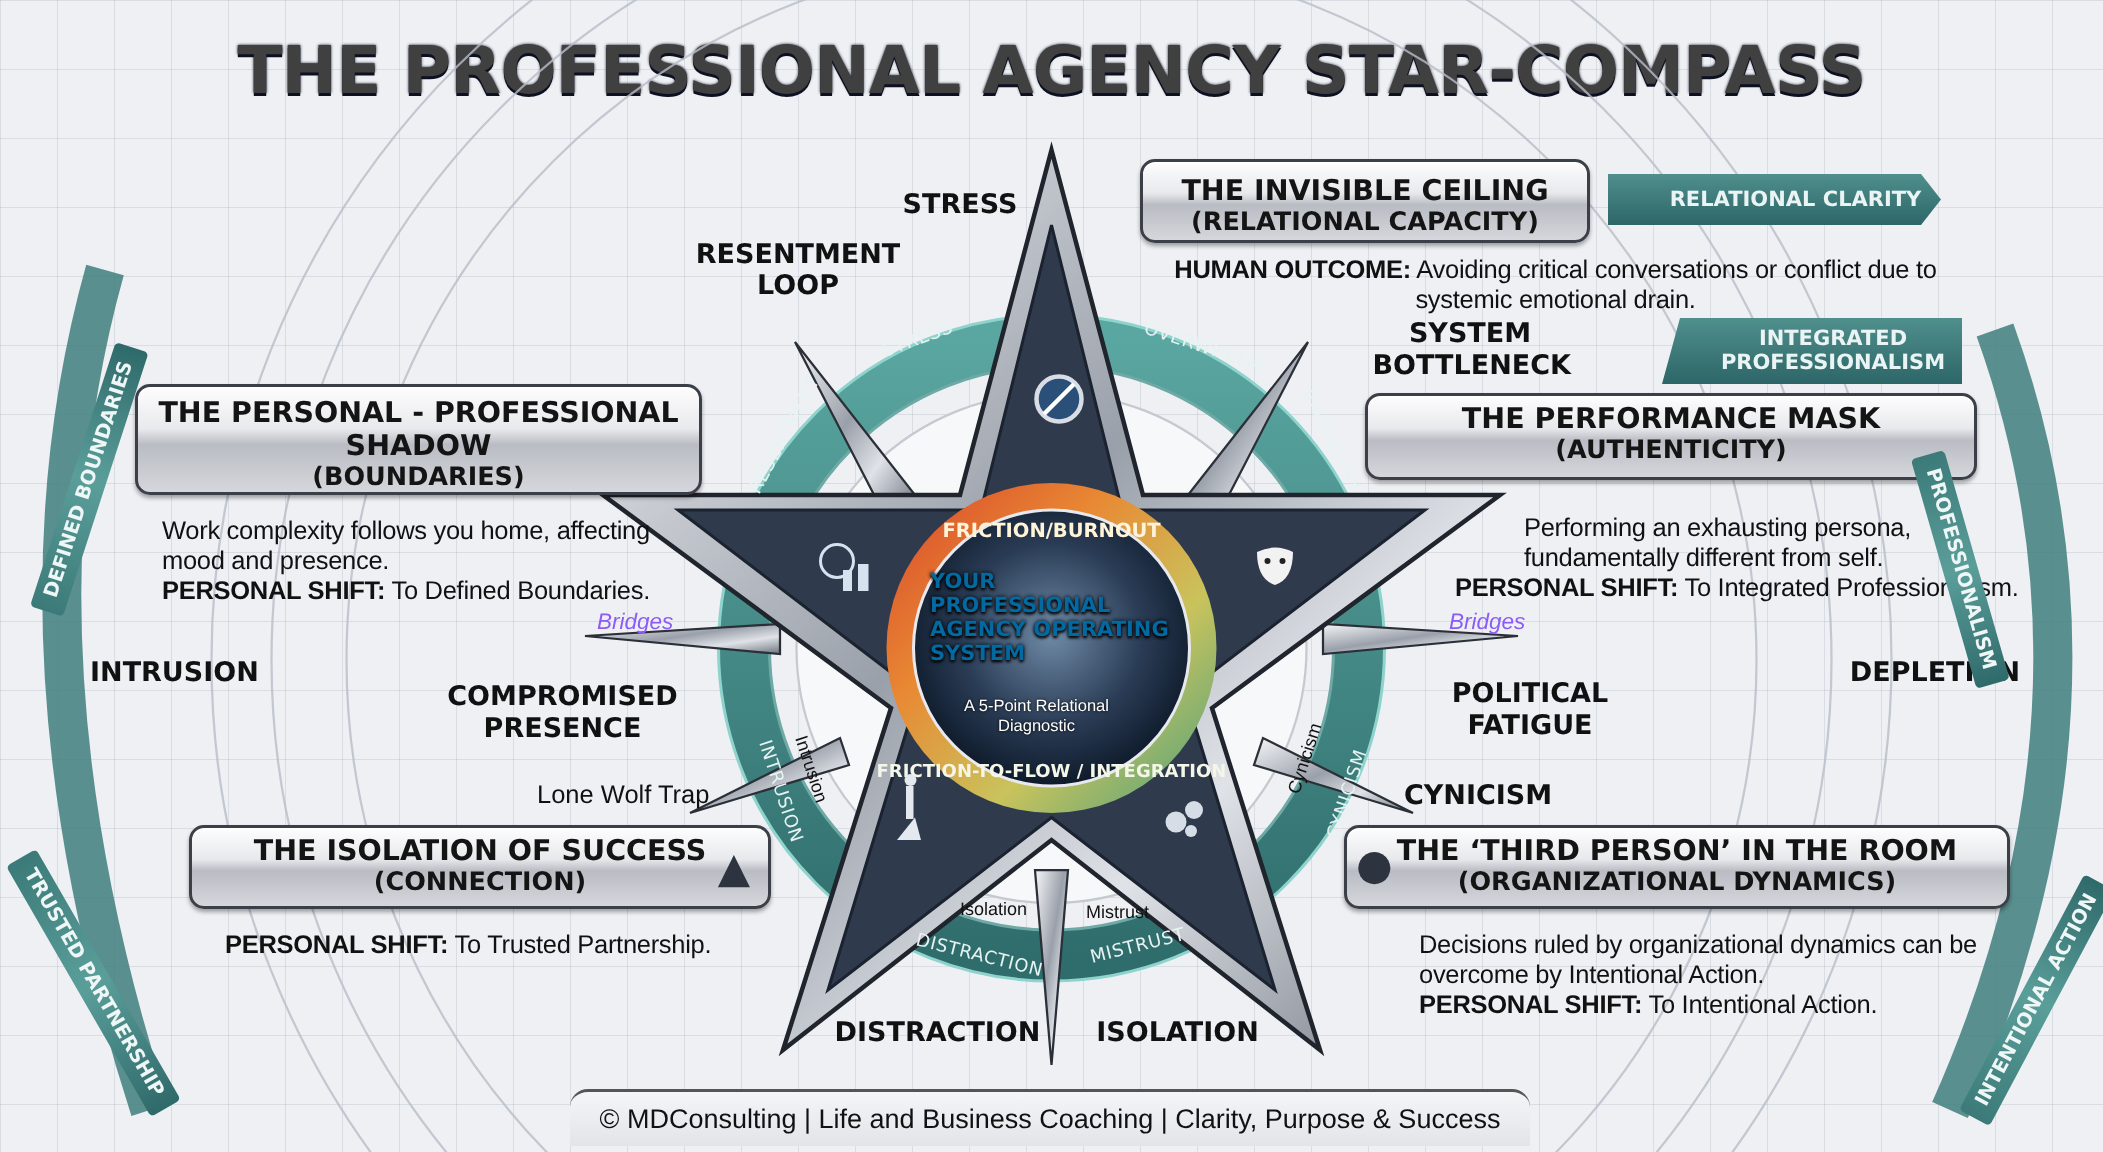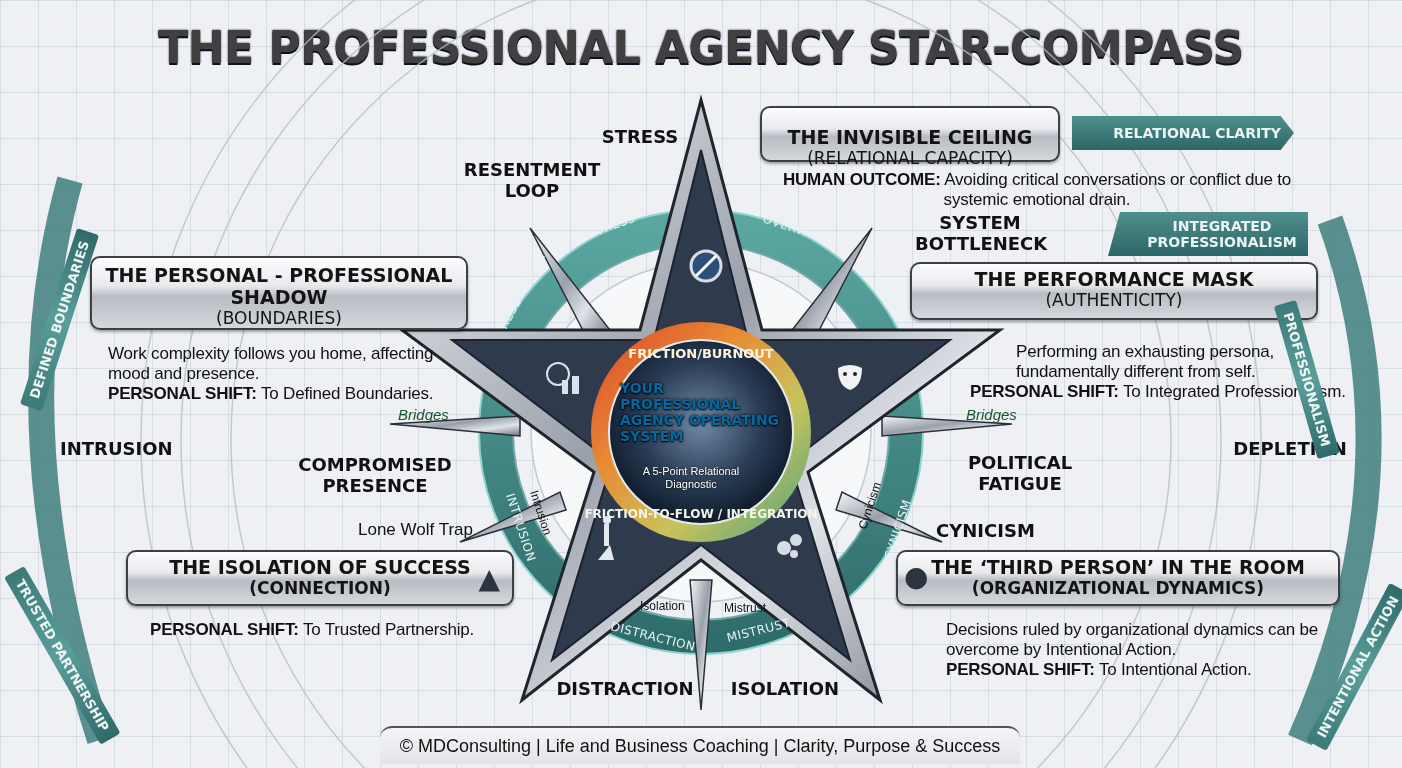--- a/index.html
+++ b/index.html
@@ -27,39 +27,39 @@
       font-size: 18px; color: #111; text-align: center; line-height: 21px;
     }
     .panel {
       position: absolute; border: 2px solid #3a3f48; border-radius: 10px;
       background: linear-gradient(180deg, #fdfdfe 0%, #e8e9ec 40%, #b9bcc3 55%, #d5d7dc 100%);
       box-shadow: 0 2px 3px rgba(0,0,0,0.35), inset 0 1px 0 #fff;
       text-align: center;
       font-family: "DejaVu Sans", sans-serif; font-weight: bold; color: #141414;
     }
     .panel .h1 { font-size: 19px; line-height: 22px; }
-    .panel .h2 { font-size: 17px; line-height: 20px; font-weight: normal; }
+    .panel .h2 { font-size: 17px; line-height: 20px; font-weight: bold; }
     .desc {
       position: absolute; font-family: "Liberation Sans", sans-serif;
       font-size: 17px; line-height: 20px; color: #111; letter-spacing: -0.2px;
     }
     .desc b { font-weight: bold; }
     .ribbon {
       position: absolute; background: linear-gradient(180deg, #4f8f8c, #2d6668);
       color: #eaf4f4; font-family: "DejaVu Sans", sans-serif; font-weight: bold;
       font-size: 14px; display: flex; align-items: center; justify-content: center;
       text-align: center; line-height: 16px; padding-left: 28px;
     }
     .vribbon {
       position: absolute; color: #eef6f6; font-family: "DejaVu Sans", sans-serif;
       font-weight: bold; font-size: 13px; white-space: nowrap;
       background: linear-gradient(90deg, #3b7a78, #5a9e9a, #2f6a6a);
       padding: 4px 10px; border-radius: 3px;
     }
-    .italic-small { position: absolute; font-style: italic; font-size: 15px; color: #14532d; }
+    .italic-small { position: absolute; font-style: italic; font-size: 15px; color: #8b5cf6; }
     .center-text {
       position: absolute; left: 620px; top: 380px; width: 162px; text-align: left;
       color: #0369a1; font-family: "DejaVu Sans", sans-serif; font-weight: bold;
       font-size: 14px; line-height: 16px; text-shadow: 0 0 3px #000, 0 1px 2px #000;
     }
     .center-sub {
       position: absolute; left: 620px; top: 465px; width: 142px; text-align: center;
       color: #fff; font-size: 11px; line-height: 13px; text-shadow: 0 0 2px #000;
     }
     .ring-label { font-family: "DejaVu Sans", sans-serif; font-size: 12px; fill: #e6f3f2; letter-spacing: 0.5px; }
@@ -184,21 +184,21 @@
 <div class="abs label-bold" style="left:950px; top:452px; width:140px;">POLITICAL FATIGUE</div>
 <div class="abs label-bold" style="left:60px; top:438px; width:140px; text-align:left;">INTRUSION</div>
 <div class="abs label-bold" style="left:1220px; top:438px; width:140px;">DEPLETION</div>
 <div class="abs label-bold" style="left:936px; top:520px; width:120px; text-align:left;">CYNICISM</div>
 <div class="abs label-bold" style="left:550px; top:678px; width:150px;">DISTRACTION</div>
 <div class="abs label-bold" style="left:720px; top:678px; width:130px;">ISOLATION</div>
 <div class="abs" style="left:358px; top:520px; font-size:17px;">Lone Wolf Trap</div>
 <div class="italic-small" style="left:398px; top:406px;">Bridges</div>
 <div class="italic-small" style="left:966px; top:406px;">Bridges</div>
 
-<div class="panel" style="left:760px; top:106px; width:300px; height:56px; padding-top:18px;">
+<div class="panel" style="left:760px; top:106px; width:300px; height:56px; padding-top:8px;">
   <div class="h1">THE INVISIBLE CEILING</div>
   <div class="h2">(RELATIONAL CAPACITY)</div>
 </div>
 <div class="desc" style="left:772px; top:170px; width:530px; text-align:center;">
   <b>HUMAN OUTCOME:</b>
   <span>Avoiding critical conversations or conflict due to systemic emotional drain.</span>
 </div>
 
 <div class="panel" style="left:90px; top:256px; width:378px; height:74px; padding-top:6px;">
   <div class="h1">THE PERSONAL - PROFESSIONAL SHADOW</div>

